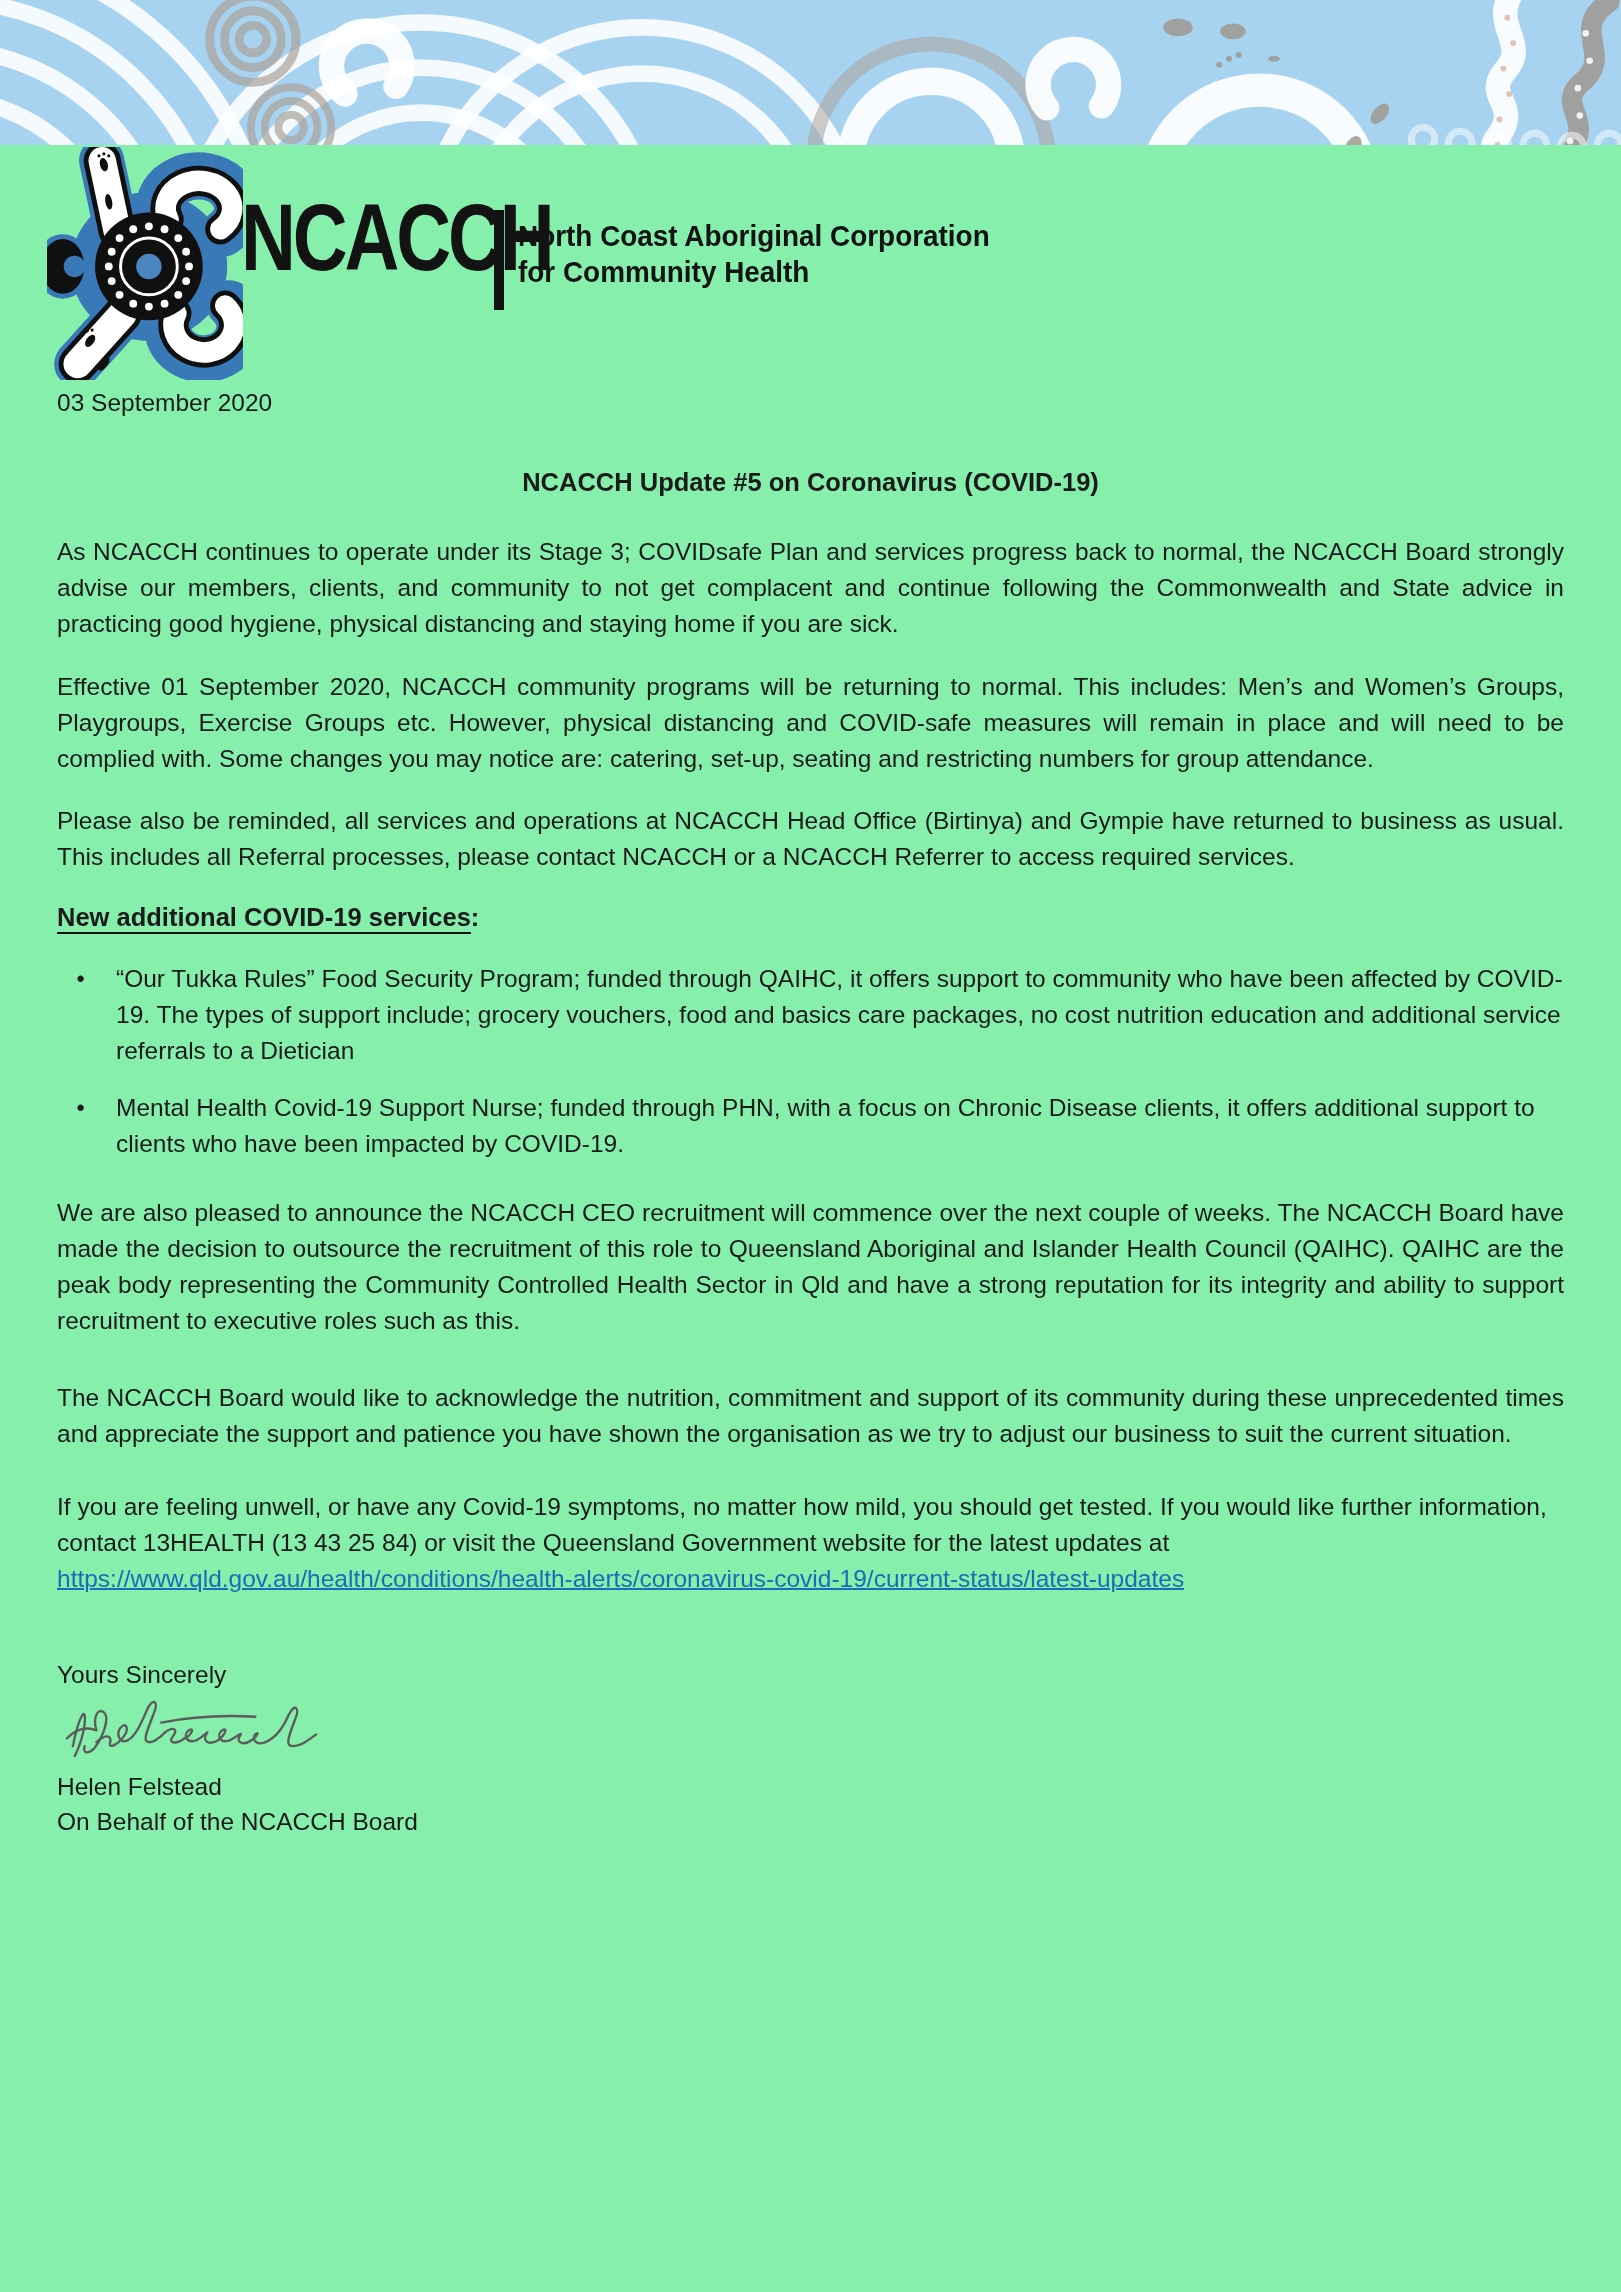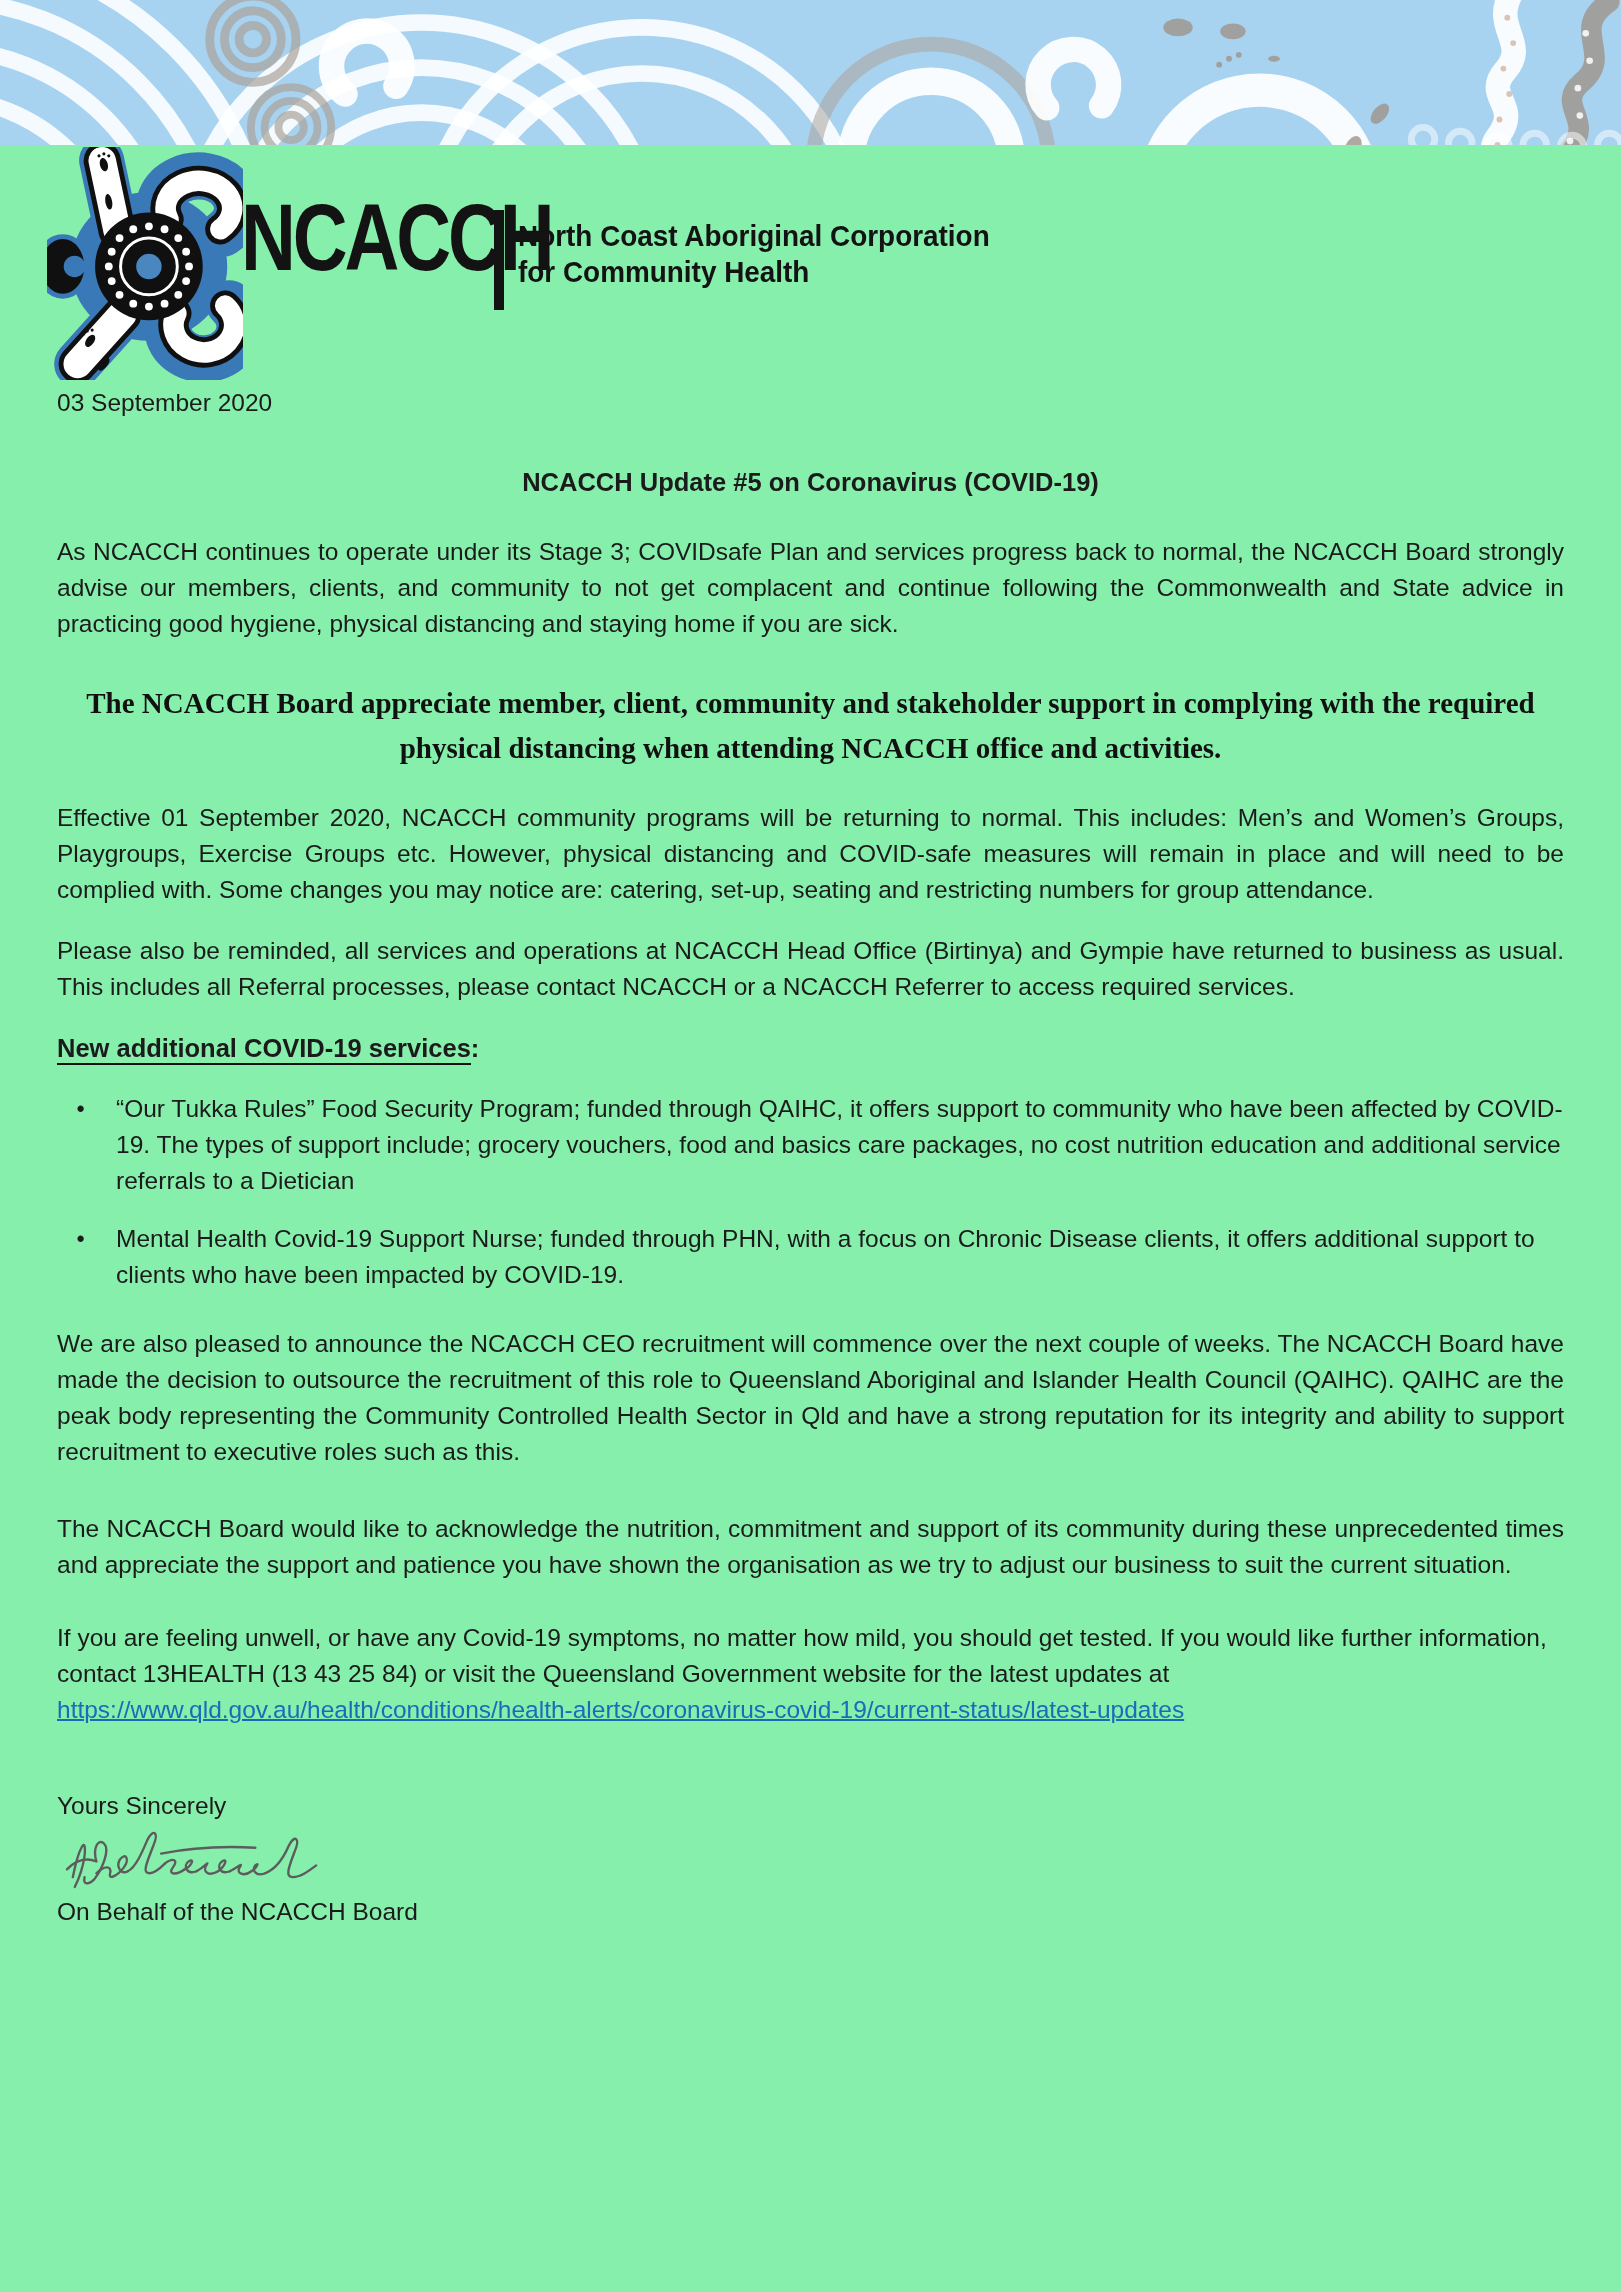--- a/index.html
+++ b/index.html
@@ -187,21 +187,20 @@
     </div>
   </div>
 
   <div class="content">
     <div class="date">03 September 2020</div>
 
     <div class="doc-title">NCACCH Update #5 on Coronavirus (COVID-19)</div>
 
     <p class="para mt-para1">As NCACCH continues to operate under its Stage 3; COVIDsafe Plan and services progress back to normal, the NCACCH Board strongly advise our members, clients, and community to not get complacent and continue following the Commonwealth and State advice in practicing good hygiene, physical distancing and staying home if you are sick.</p>
 
-    <p class="callout">The NCACCH Board appreciate member, client, community and stakeholder support in complying with the required physical distancing when attending NCACCH office and activities.</p>
 
     <p class="para mt-para2">Effective 01 September 2020, NCACCH community programs will be returning to normal. This includes: Men’s and Women’s Groups, Playgroups, Exercise Groups etc. However, physical distancing and COVID-safe measures will remain in place and will need to be complied with. Some changes you may notice are: catering, set-up, seating and restricting numbers for group attendance.</p>
 
     <p class="para mt-para3">Please also be reminded, all services and operations at NCACCH Head Office (Birtinya) and Gympie have returned to business as usual. This includes all Referral processes, please contact NCACCH or a NCACCH Referrer to access required services.</p>
 
     <h3 class="services-heading"><span class="u">New additional COVID-19 services</span><span>:</span></h3>
 
     <ul class="bullet-list">
       <li class="bullet-item">
         <span class="dot">•</span>
@@ -232,16 +231,17 @@
           <path d="M104,38 C112,32 118,34 112,42 C106,50 116,50 124,44"></path>
           <path d="M124,44 C132,40 134,32 128,36 C122,40 126,50 136,46"></path>
           <path d="M100,28 C130,22 160,20 196,22"></path>
           <path d="M136,46 C144,42 150,34 146,40 C142,46 148,52 158,46 C166,40 168,32 162,36 C156,40 160,50 170,46"></path>
           <path d="M170,46 C178,42 184,36 180,42 C176,48 184,52 192,46 C198,42 200,36 196,40 C192,44 196,52 206,48"></path>
           <path d="M206,48 C216,44 224,34 230,20 C236,8 242,12 236,26 C230,42 226,52 234,52 C242,52 250,46 258,40"></path>
         </g>
       </svg>
     </div>
 
+    <div class="signatory">Helen Felstead</div>
     <div class="signatory-role">On Behalf of the NCACCH Board</div>
   </div>
 </div>
 
 
 </body></html>

